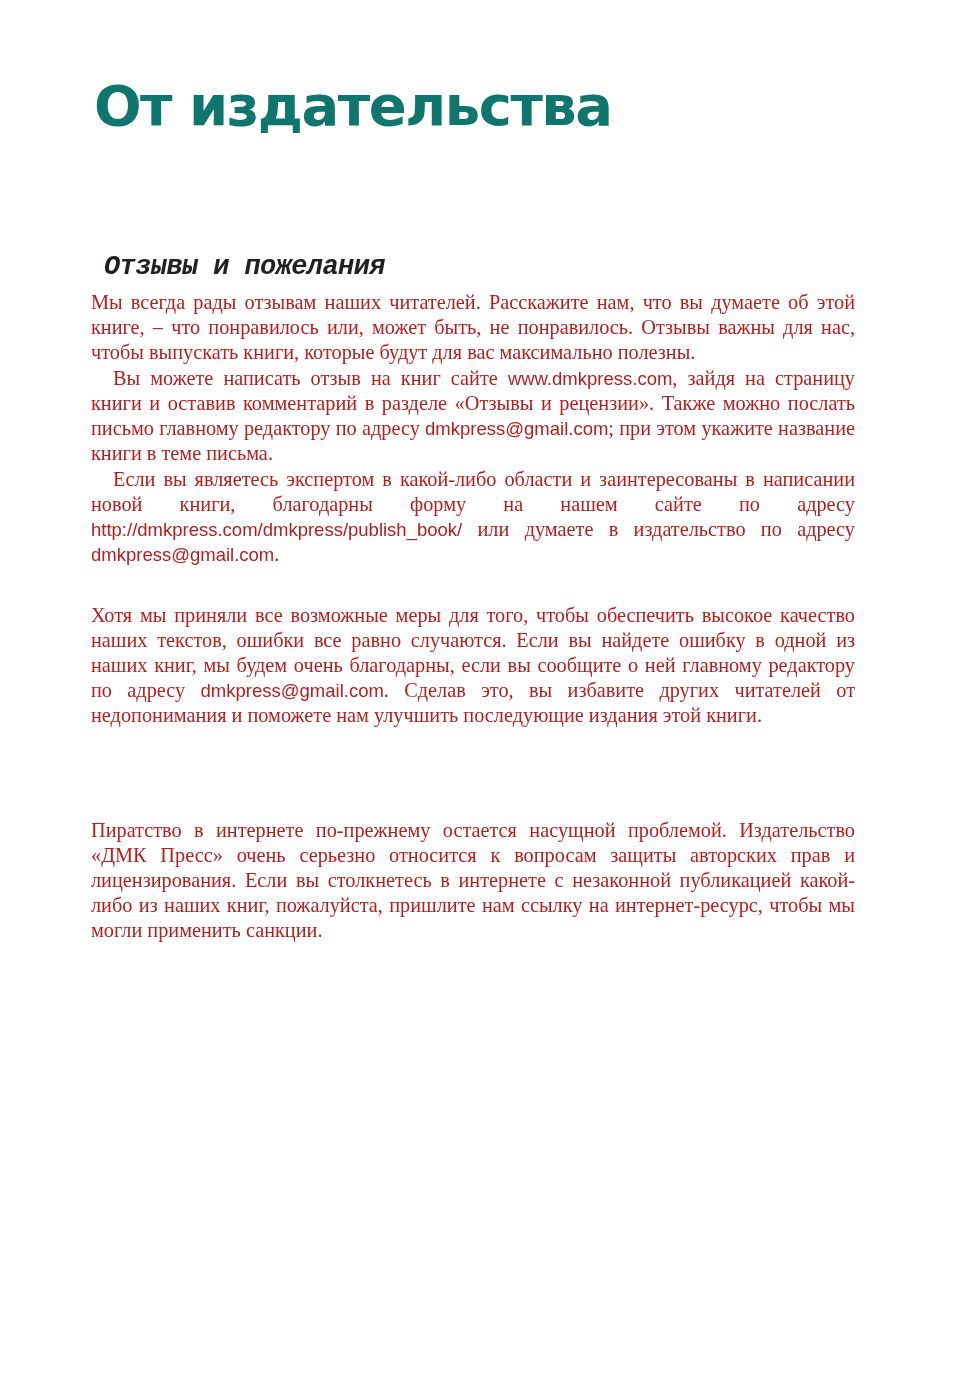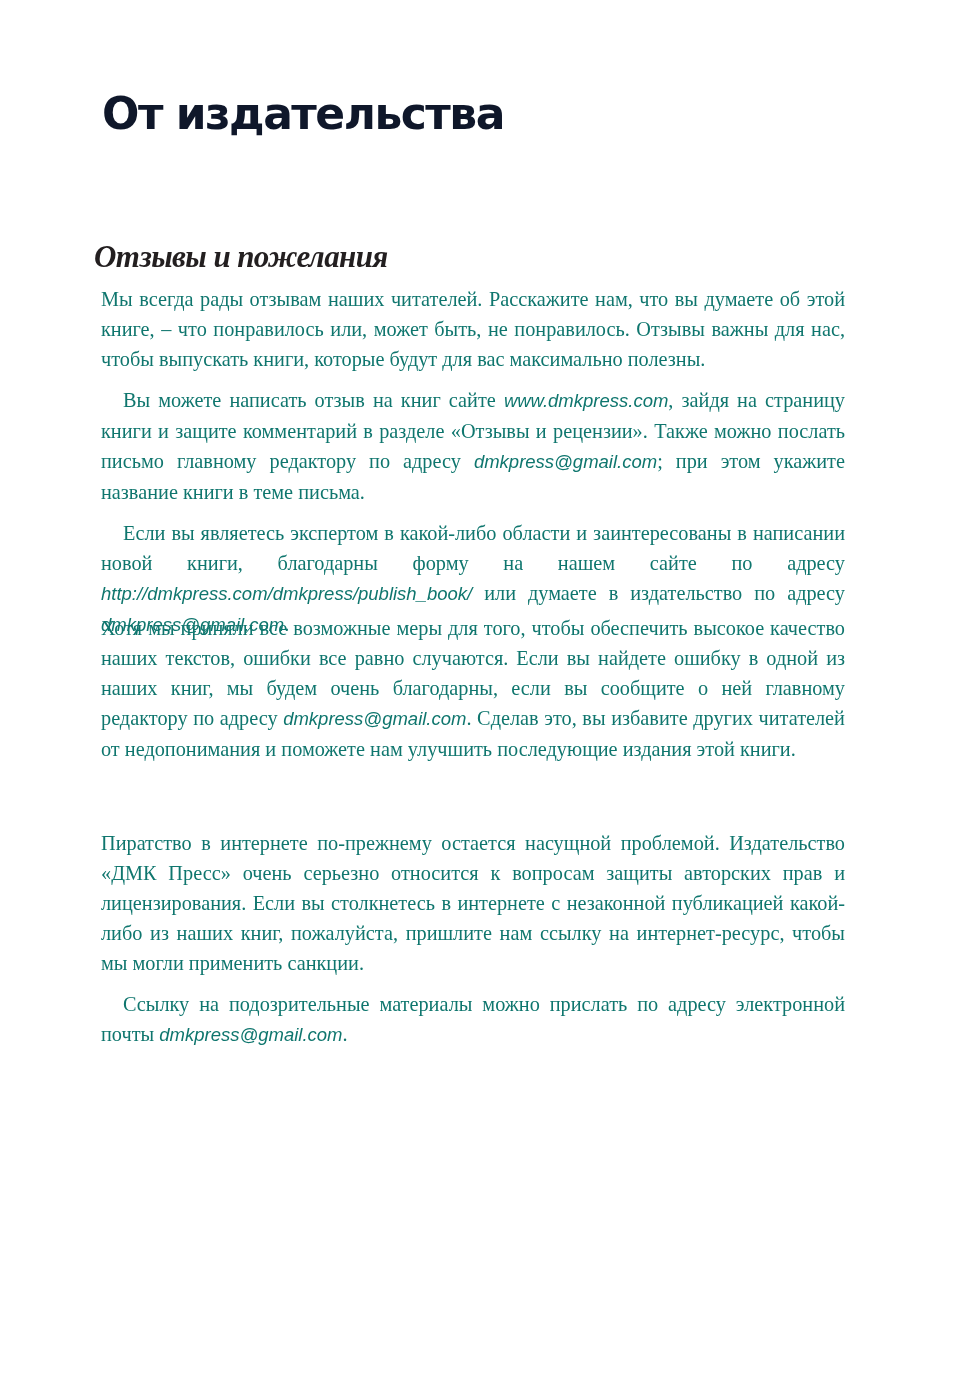--- a/index.html
+++ b/index.html
@@ -1,54 +1,53 @@
 <!DOCTYPE html>
 <html><head>
 <meta charset="utf-8">
 <style>
   html, body { margin:0; padding:0; background:#ffffff; }
   body { width:974px; height:1388px; position:relative; overflow:hidden; color:#231f20; }
   .page { position:absolute; left:90px; top:0; width:766px; }
   .title {
-    position:absolute; left:0; top:62px; margin:12px;
+    position:absolute; left:0; top:62px; margin:4px;
     font-family:"DejaVu Sans", sans-serif; font-weight:bold;
-    font-size:44px; letter-spacing:-1.5px; line-height:80px; color:#0f172a; white-space:nowrap;
+    font-size:56px; letter-spacing:-1.5px; line-height:80px; color:#0f766e; white-space:nowrap;
   }
   .section { position:absolute; left:0; width:766px; }
   .heading {
-    margin:4px; font-family:Liberation Serif, serif; font-weight:bold; font-style:italic;
-    font-size:31px; letter-spacing:-0.6px; line-height:32px; color:#231f20;
+    margin:14px; font-family:Liberation Mono, monospace; font-weight:bold; font-style:italic;
+    font-size:27px; letter-spacing:-0.6px; line-height:32px; color:#231f20;
   }
   .para {
-    margin:11px; font-family:"Liberation Serif", serif; font-size:20.3px; line-height:30px;
-    text-align:justify; color:#0f766e;
+    margin:1px; font-family:"Liberation Serif", serif; font-size:20.3px; line-height:25px;
+    text-align:justify; color:#b91c1c;
   }
   .para.indent { text-indent:22px; }
-  .mono-link { font-family:"Liberation Sans", sans-serif; font-size:18.5px;font-style:italic; }
+  .mono-link { font-family:"Liberation Sans", sans-serif; font-size:18.5px; }
   .s1 { top:237px; }
   .s2 { top:602px; }
   .s3 { top:817px; }
   .s1 .heading, .s2 .heading, .s3 .heading { margin-bottom:7px; }
 </style>
 </head>
 <body>
 
 <div class="page">
 
   <h1 class="title">От издательства</h1>
 
   <div class="section s1">
     <h2 class="heading">Отзывы и пожелания</h2>
     <p class="para">Мы всегда рады отзывам наших читателей. Расскажите нам, что вы думаете об этой книге, – что понравилось или, может быть, не понравилось. Отзывы важны для нас, чтобы выпускать книги, которые будут для вас максимально полезны.</p>
-    <p class="para indent"><span>Вы можете написать отзыв на книг сайте </span><span class="mono-link">www.dmkpress.com</span><span>, зайдя на страницу книги и защите комментарий в разделе «Отзывы и рецензии». Также можно послать письмо главному редактору по адресу </span><span class="mono-link">dmkpress@gmail.com</span><span>; при этом укажите название книги в теме письма.</span></p>
+    <p class="para indent"><span>Вы можете написать отзыв на книг сайте </span><span class="mono-link">www.dmkpress.com</span><span>, зайдя на страницу книги и оставив комментарий в разделе «Отзывы и рецензии». Также можно послать письмо главному редактору по адресу </span><span class="mono-link">dmkpress@gmail.com</span><span>; при этом укажите название книги в теме письма.</span></p>
     <p class="para indent"><span>Если вы являетесь экспертом в какой-либо области и заинтересованы в написании новой книги, благодарны форму на нашем сайте по адресу </span><span class="mono-link">http://dmkpress.com/dmkpress/publish_book/</span><span> или думаете в издательство по адресу </span><span class="mono-link">dmkpress@gmail.com</span><span>.</span></p>
   </div>
 
   <div class="section s2">
     <p class="para"><span>Хотя мы приняли все возможные меры для того, чтобы обеспечить высокое качество наших текстов, ошибки все равно случаются. Если вы найдете ошибку в одной из наших книг, мы будем очень благодарны, если вы сообщите о ней главному редактору по адресу </span><span class="mono-link">dmkpress@gmail.com</span><span>. Сделав это, вы избавите других читателей от недопонимания и поможете нам улучшить последующие издания этой книги.</span></p>
   </div>
 
   <div class="section s3">
     <p class="para">Пиратство в интернете по-прежнему остается насущной проблемой. Издательство «ДМК Пресс» очень серьезно относится к вопросам защиты авторских прав и лицензирования. Если вы столкнетесь в интернете с незаконной публикацией какой-либо из наших книг, пожалуйста, пришлите нам ссылку на интернет-ресурс, чтобы мы могли применить санкции.</p>
-    <p class="para indent"><span>Ссылку на подозрительные материалы можно прислать по адресу электронной почты </span><span class="mono-link">dmkpress@gmail.com</span><span>.</span></p>
   </div>
 
 </div>
 
 </body></html>

